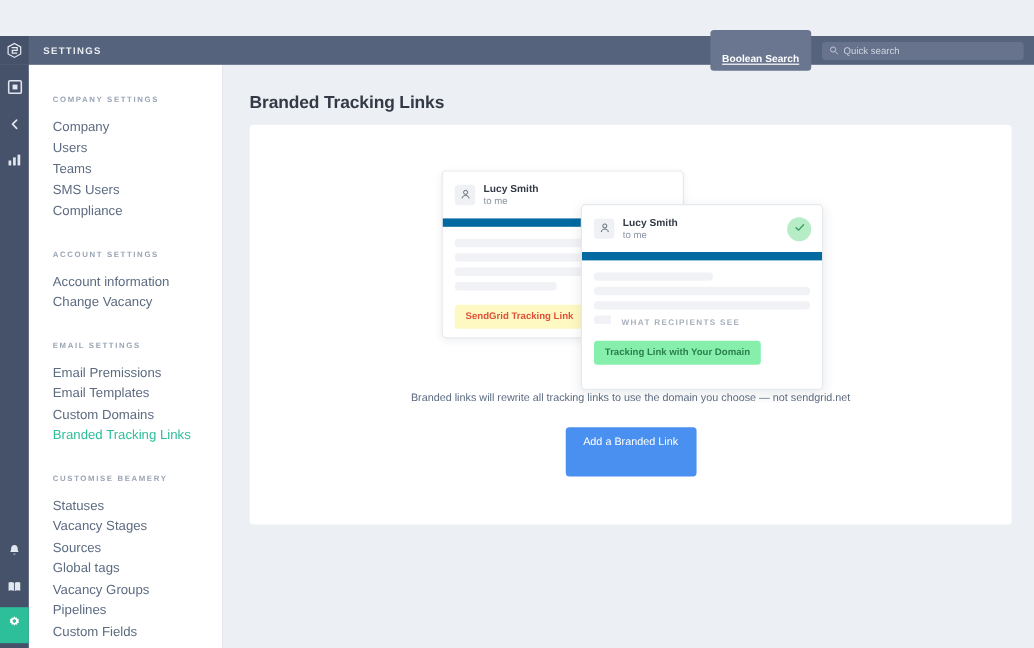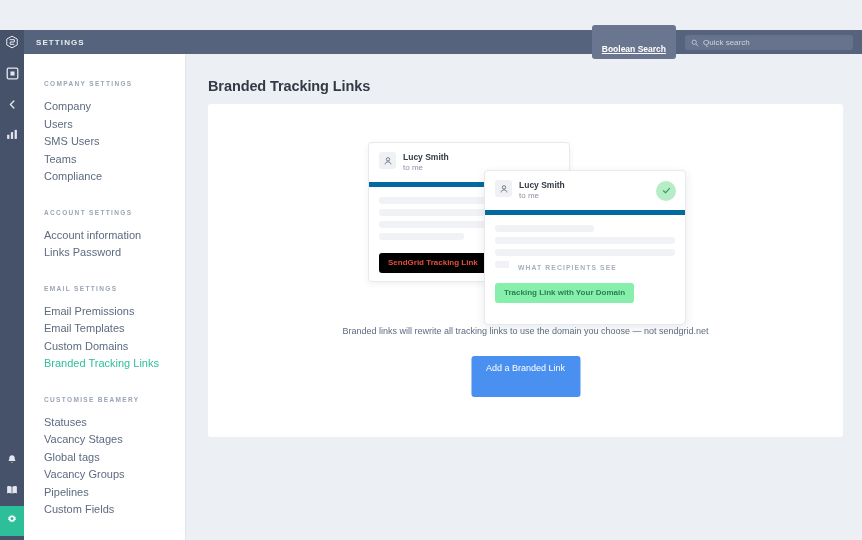--- a/index.html
+++ b/index.html
@@ -155,23 +155,23 @@
   .card-back {
     left: 160px; top: 38px;
     width: 202px; height: 140px;
   }
   .card-front {
     left: 276px; top: 66px;
     width: 202px; height: 155px;
     box-shadow: 0 3px 10px rgba(40,50,70,0.10);
   }
   .card-head {
-    display: flex; align-items: flex-start;
+    display: flex; align-items: center;
     padding: 9px 10px 9px 10px;
-    border-bottom: 5px solid #0369a1;
+    border-bottom: 7px solid #0369a1;
     position: relative;
   }
   .avatar {
     width: 17px; height: 17px;
     background: #f0f1f4;
     border-radius: 3px;
     display: flex; align-items: center; justify-content: center;
     flex: 0 0 17px;
     margin-right: 7px;
   }
@@ -203,21 +203,21 @@
     margin-bottom: 5px;
   }
   .badge {
     display: inline-block;
     font-size: 8px;
     font-weight: bold;
     border-radius: 3px;
     padding: 5px 9px 6px 9px;
     white-space: nowrap;
   }
-  .badge-red { background: #000000; color: #e0513a; }
+  .badge-red { background: #fef9c3; color: #e0513a; }
   .badge-green { background: #86efac; color: #2b7f4d; }
   .recipients-tag {
     position: absolute;
     left: 24px; top: 44px;
     background: #ffffff;
     color: #a7b0bd;
     font-size: 6.8px;
     font-weight: bold;
     letter-spacing: 1.1px;
     padding: 5px 9px;
@@ -339,43 +339,44 @@
       </div>
     </div>
   </div>
 
   <div class="sidebar">
 
     <div class="nav-group">
       <div class="nav-head">COMPANY SETTINGS</div>
       <div class="nav-item">Company</div>
       <div class="nav-item">Users</div>
+      <div class="nav-item">Teams</div>
       <div class="nav-item">SMS Users</div>
-      <div class="nav-item">Teams</div>
       <div class="nav-item">Compliance</div>
     </div>
 
     <div class="nav-group">
       <div class="nav-head">ACCOUNT SETTINGS</div>
       <div class="nav-item">Account information</div>
-      <div class="nav-item">Links Password</div>
+      <div class="nav-item">Change Vacancy</div>
     </div>
 
     <div class="nav-group">
       <div class="nav-head">EMAIL SETTINGS</div>
       <div class="nav-item">Email Premissions</div>
       <div class="nav-item">Email Templates</div>
       <div class="nav-item">Custom Domains</div>
       <div class="nav-item active">Branded Tracking Links</div>
     </div>
 
     <div class="nav-group">
       <div class="nav-head">CUSTOMISE BEAMERY</div>
       <div class="nav-item">Statuses</div>
       <div class="nav-item">Vacancy Stages</div>
+      <div class="nav-item">Sources</div>
       <div class="nav-item">Global tags</div>
       <div class="nav-item">Vacancy Groups</div>
       <div class="nav-item">Pipelines</div>
       <div class="nav-item">Custom Fields</div>
     </div>
 
     <div class="nav-group">
       <div class="nav-head">DATA MANAGEMENT</div>
     </div>
 

